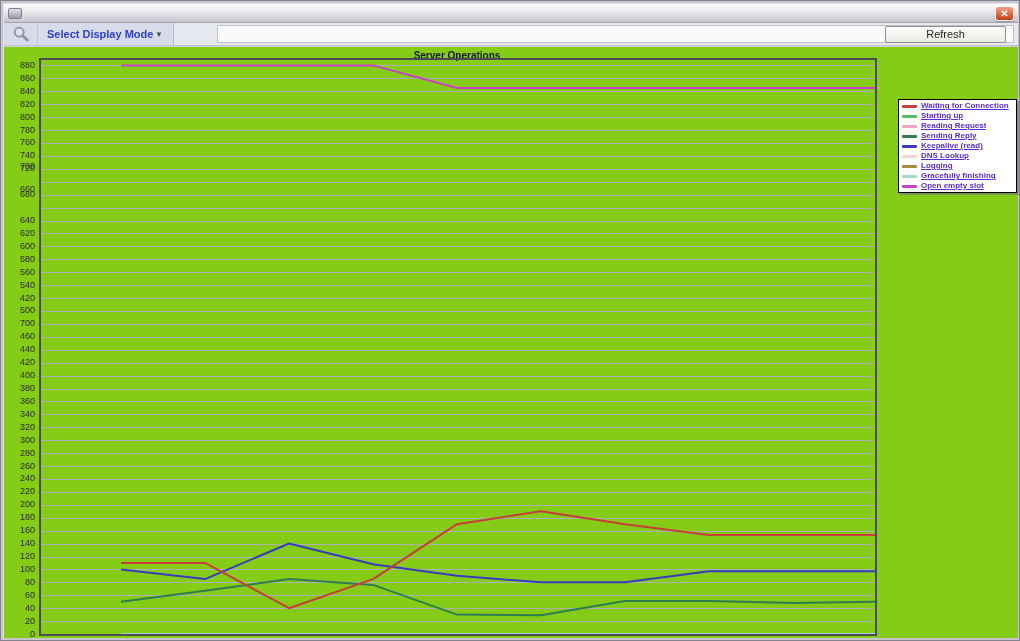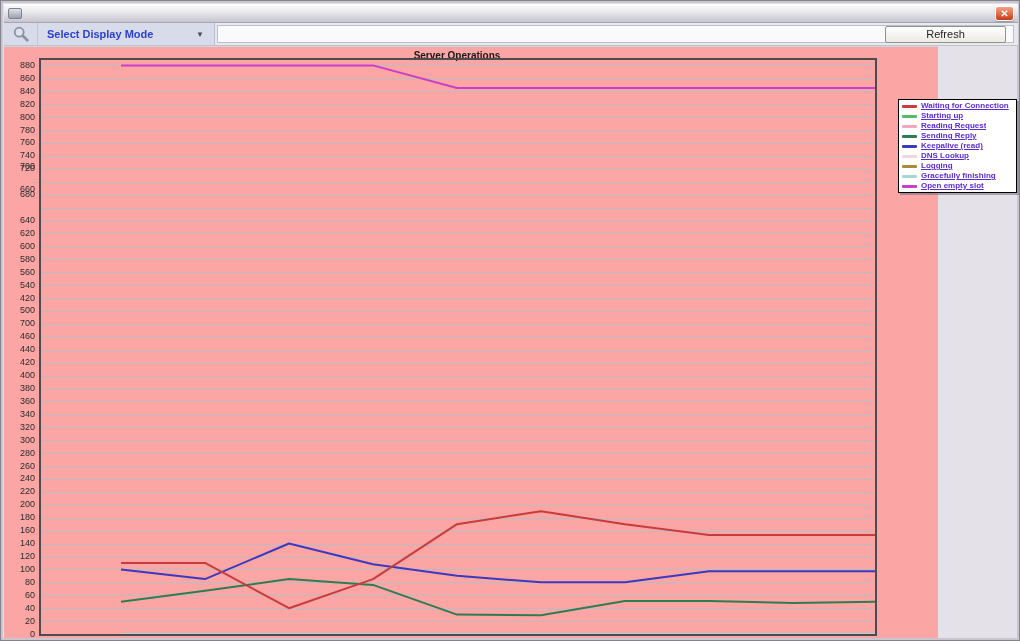--- a/index.html
+++ b/index.html
@@ -30,41 +30,41 @@
     color:#fff; font-size:10px; font-weight:bold; line-height:13px; text-align:center;
     box-shadow:0 0 0 1px #b06;
     box-shadow:0 1px 1px rgba(0,0,0,.25);
     cursor:default;
   }
   .toolbar {
     position:absolute; left:3px; top:22px; width:1014px; height:23px;
     background:#e6e9f0; border-bottom:1px solid #c2c2ca;
   }
   .mode-item {
-    position:absolute; left:0; top:0; width:211px; height:22px;
+    position:absolute; left:0; top:0; width:170px; height:22px;
     background:#d8dcea; border-right:1px solid #b9bdc9;
     display:flex; align-items:center;
   }
   .magnifier-box { width:34px; height:22px; display:flex; align-items:center; justify-content:center; border-right:1px solid #c3c7d2; }
   .mode-label { font-size:11px; font-weight:bold; color:#2b3fd0; margin-left:9px; flex:1; }
   .dropdown-arrow { font-size:8px; color:#4a4a55; margin-right:10px; }
   .toolbar-inset {
     position:absolute; left:213px; top:2px; width:797px; height:18px;
     background:#fafafc; border:1px solid #bcc0cb;
   }
   .refresh-btn {
     position:absolute; right:12px; top:3px; width:121px; height:17px;
     background:linear-gradient(180deg,#fefefe,#eceae3);
     border:1px solid #8f9489; border-radius:2px;
     font-size:11px; color:#1e1e1e; text-align:center; line-height:14px;
     cursor:default;
   }
   .content {
-    position:absolute; left:3px; top:45px; width:934px; height:592px;
-    background:#fca5a5; border-top:1px solid #d0d3da;
+    position:absolute; left:3px; top:45px; width:1014px; height:592px;
+    background:#84cc16; border-top:1px solid #d0d3da;
   }
   
   .stage { position:absolute; left:-3px; top:-45px; width:1020px; height:641px; }
   .chart-title {
     position:absolute; left:38px; top:48px; width:836px;
     text-align:center; font-size:10px; font-weight:bold; color:#1a1a1a;
   }
   .gridline { position:absolute; left:40px; width:832px; height:0; border-top:1px dotted #b9b9bf; }
   .y-label {
     position:absolute; left:6px; width:28px; text-align:right;

